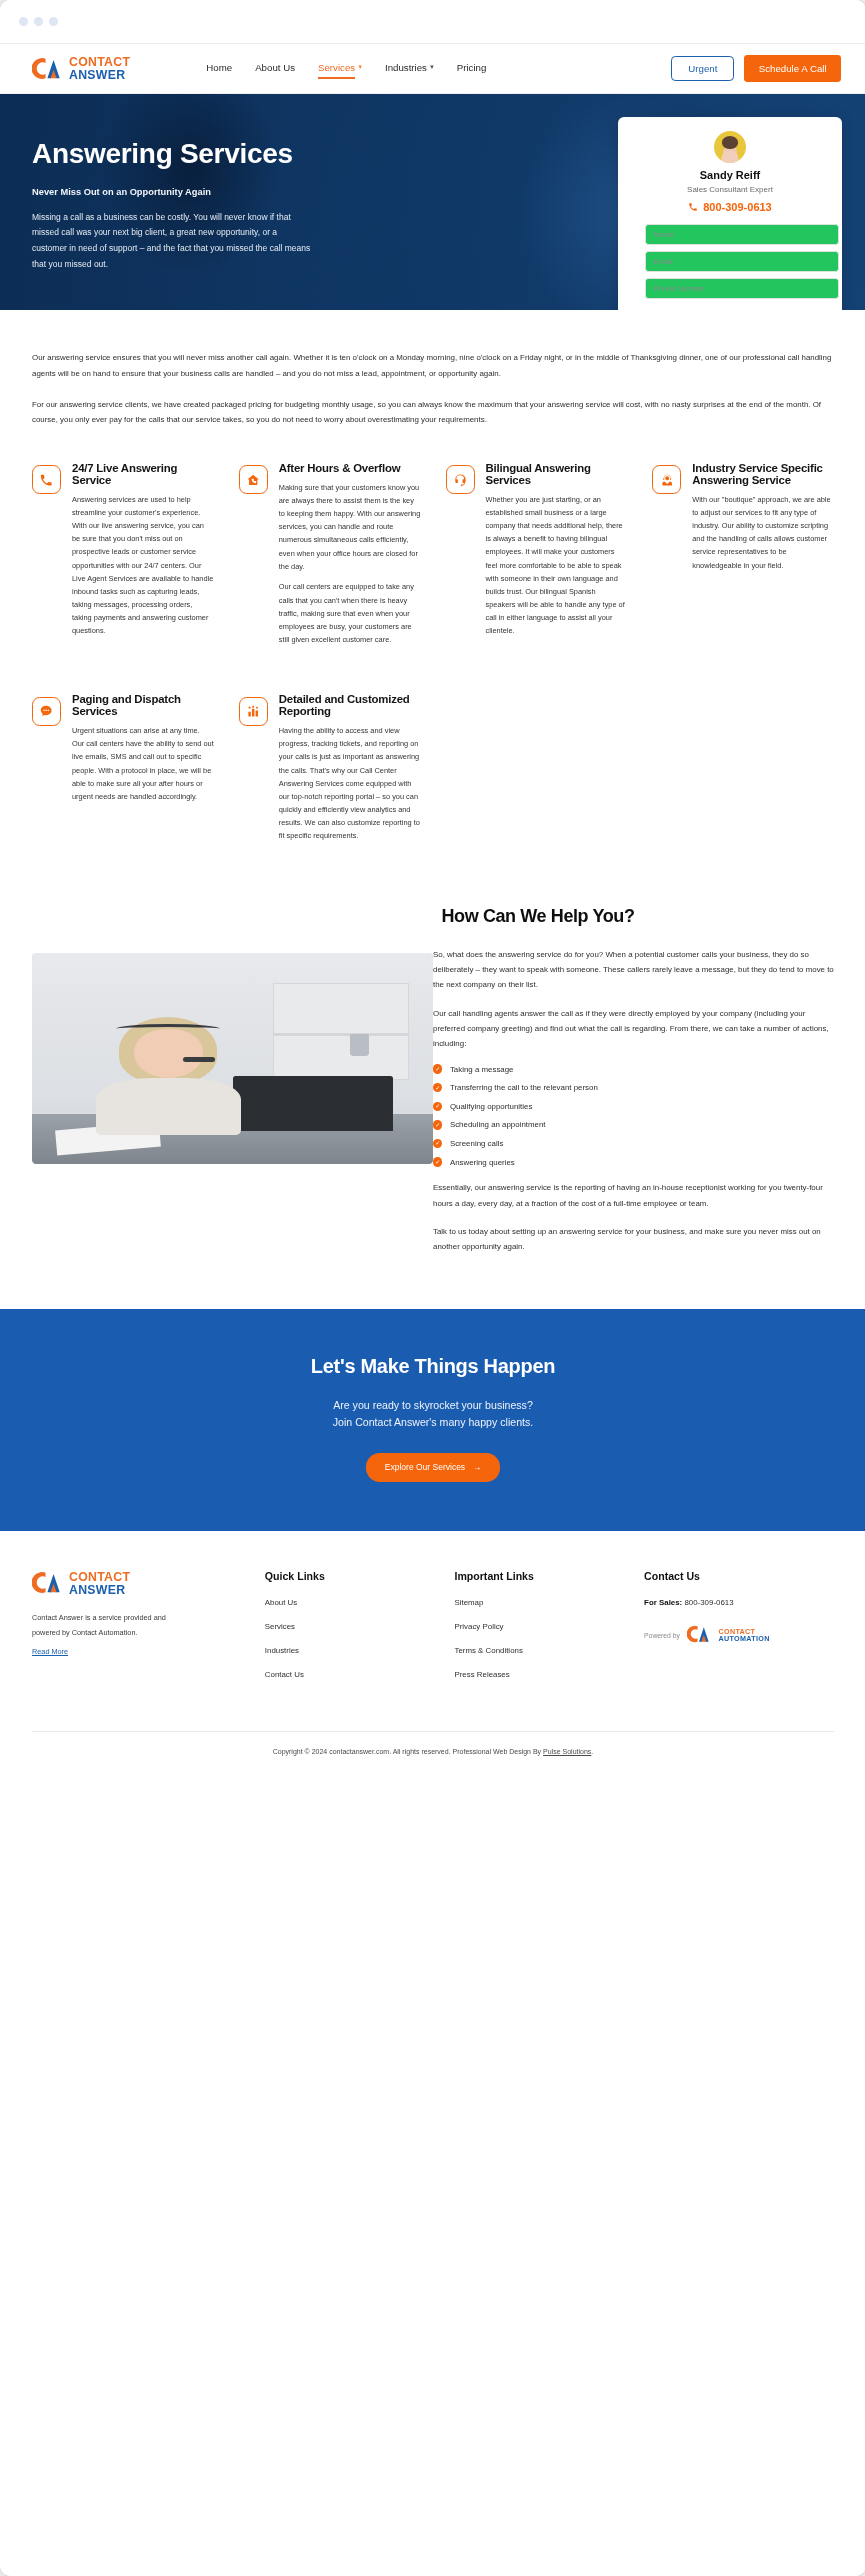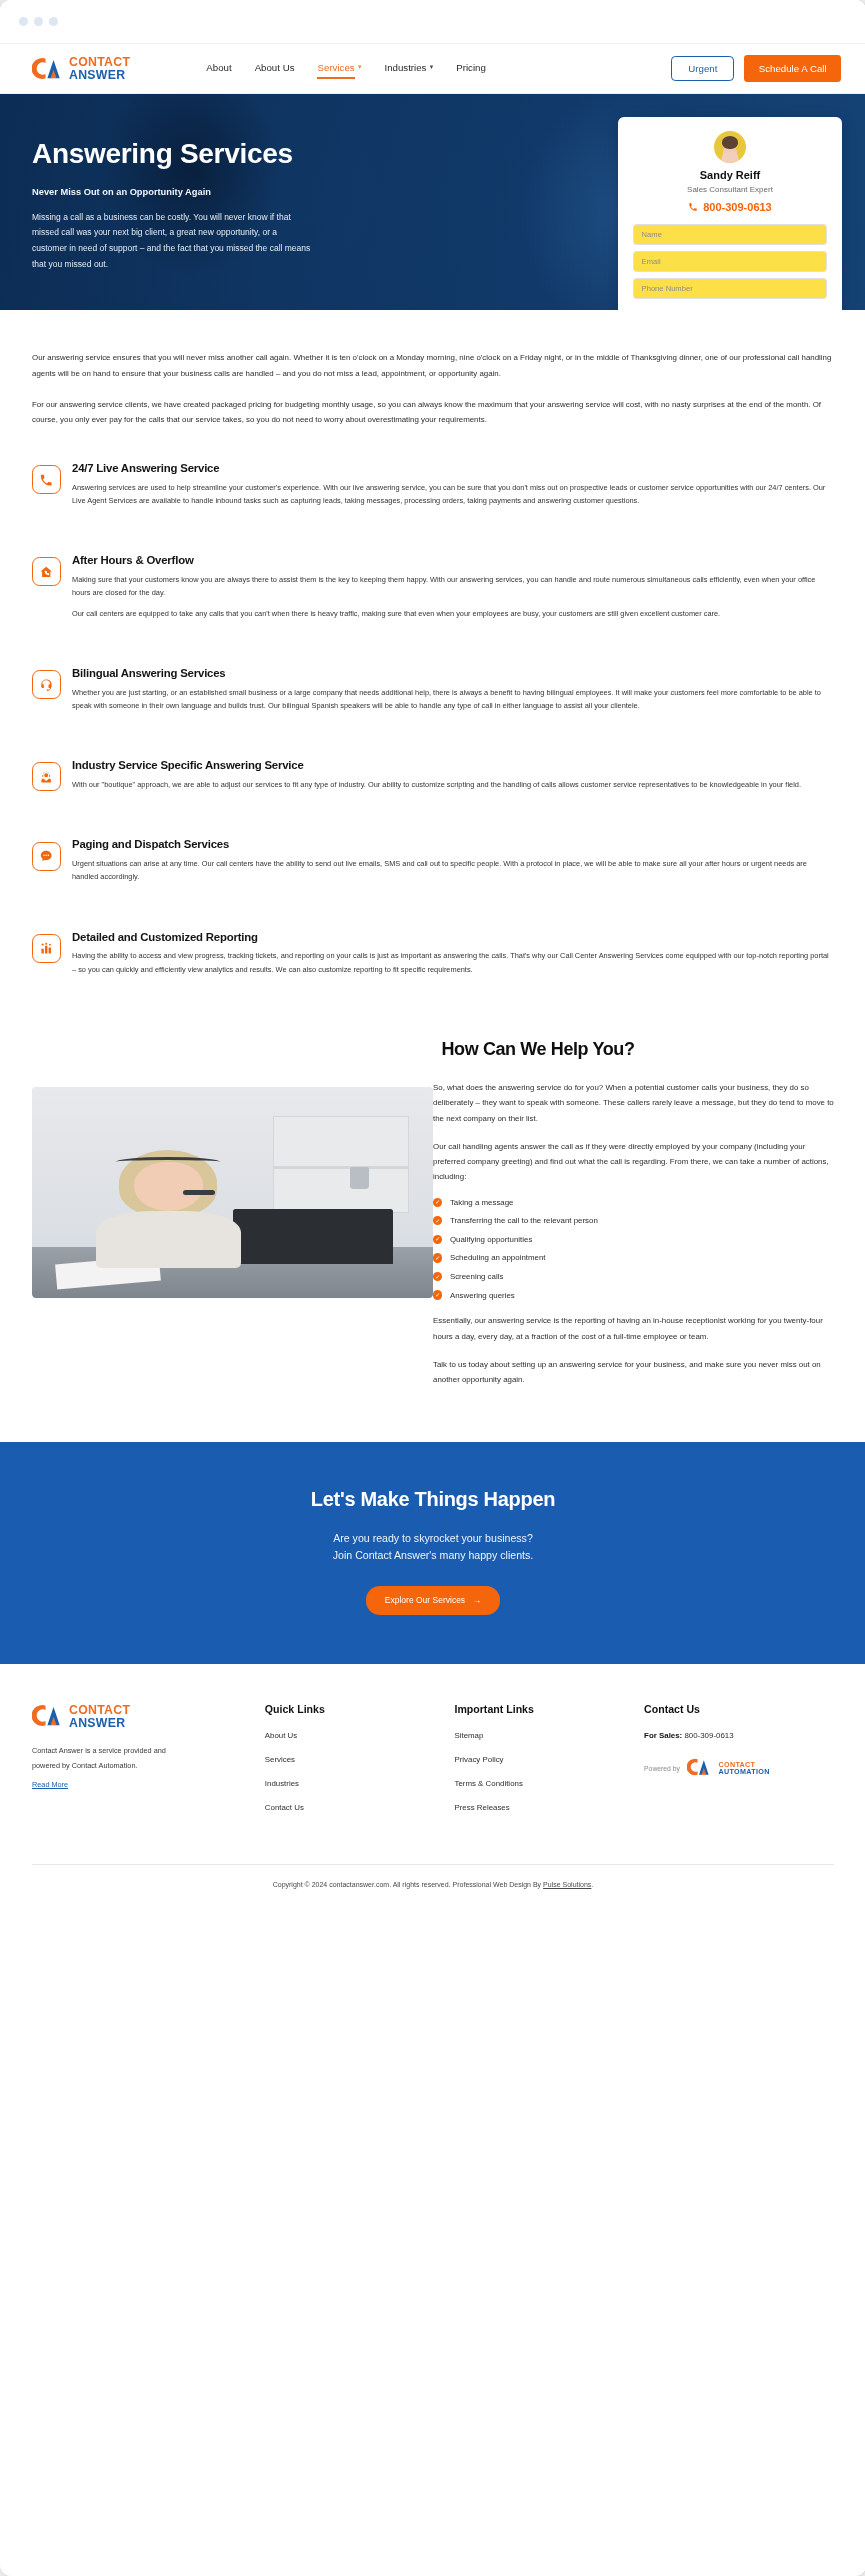--- a/index.html
+++ b/index.html
@@ -123,32 +123,32 @@
   .cb-name { text-align:center; font-size:11px; font-weight:bold; color:#111; }
   .cb-role { text-align:center; font-size:8px; color:#6b6b6b; margin-top:3.4px; }
   .cb-phone {
     text-align:center; font-size:11px; font-weight:bold; color:#f4650c;
     margin:7.6px 0 11px; display:flex; align-items:center; justify-content:center; gap:5px;
   }
   .cb-phone svg { width: 10px; height: 10px; }
   .cb-input {
     width: 100%; height: 21px; border: 0.8px solid #e0e0e0; border-radius: 3.4px;
     font-size: 7.6px; color: #555; padding: 0 7.6px; margin-bottom: 6px;
-    font-family: inherit; background: #fde047;
+    font-family: inherit; background: #22c55e; margin-left: 12px;
   }
   .cb-input::placeholder { color: #8b8b8b; }
 
   
   .wrap { padding: 0 32px; }
   .intro { padding-top: 40px; }
   .intro p { font-size: 7.9px; color: #2d2d2d; line-height: 2.0; margin-bottom: 15px; }
 
   
   .features {
-    display: grid; grid-template-columns: 1fr; column-gap: 36px; row-gap: 0;
+    display: grid; grid-template-columns: 1fr 1fr 1fr 1fr; column-gap: 36px; row-gap: 0;
     padding-top: 18.6px;
     gap: 25px;
   }
   .feature { display: flex; gap: 11px; padding-bottom: 22px; }
   .ficon {
     width: 29px; height: 29px; flex: none; border: 1.1px solid #f4650c;
     border-radius: 7.6px; display: flex; align-items: center; justify-content: center;
     margin-top: 3.4px;
   }
   .ficon svg { width: 14.4px; height: 14.4px; fill: #f4650c; }
@@ -248,21 +248,21 @@
         </svg>
       </span>
       <span class="logo-txt">
         <span class="l1">CONTACT</span>
         <span class="l2">ANSWER</span>
       </span>
     </div>
 
     <div class="nav-links">
       <a class="nav-link">
-        <span>About</span>
+        <span>Home</span>
       </a>
       <a class="nav-link">
         <span>About Us</span>
       </a>
       <a class="nav-link active">
         <span>Services</span>
         <span class="caret">▾</span>
       </a>
       <a class="nav-link">
         <span>Industries</span>

